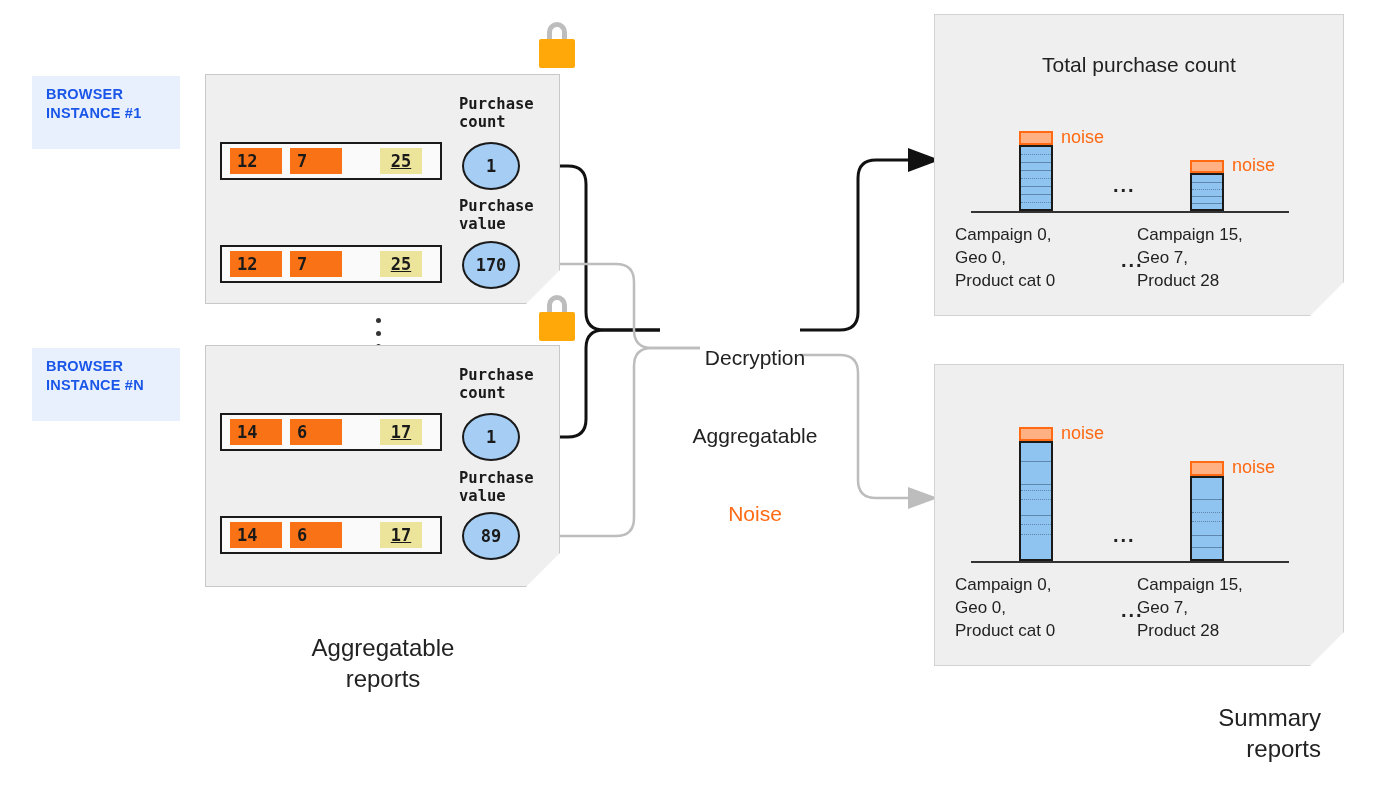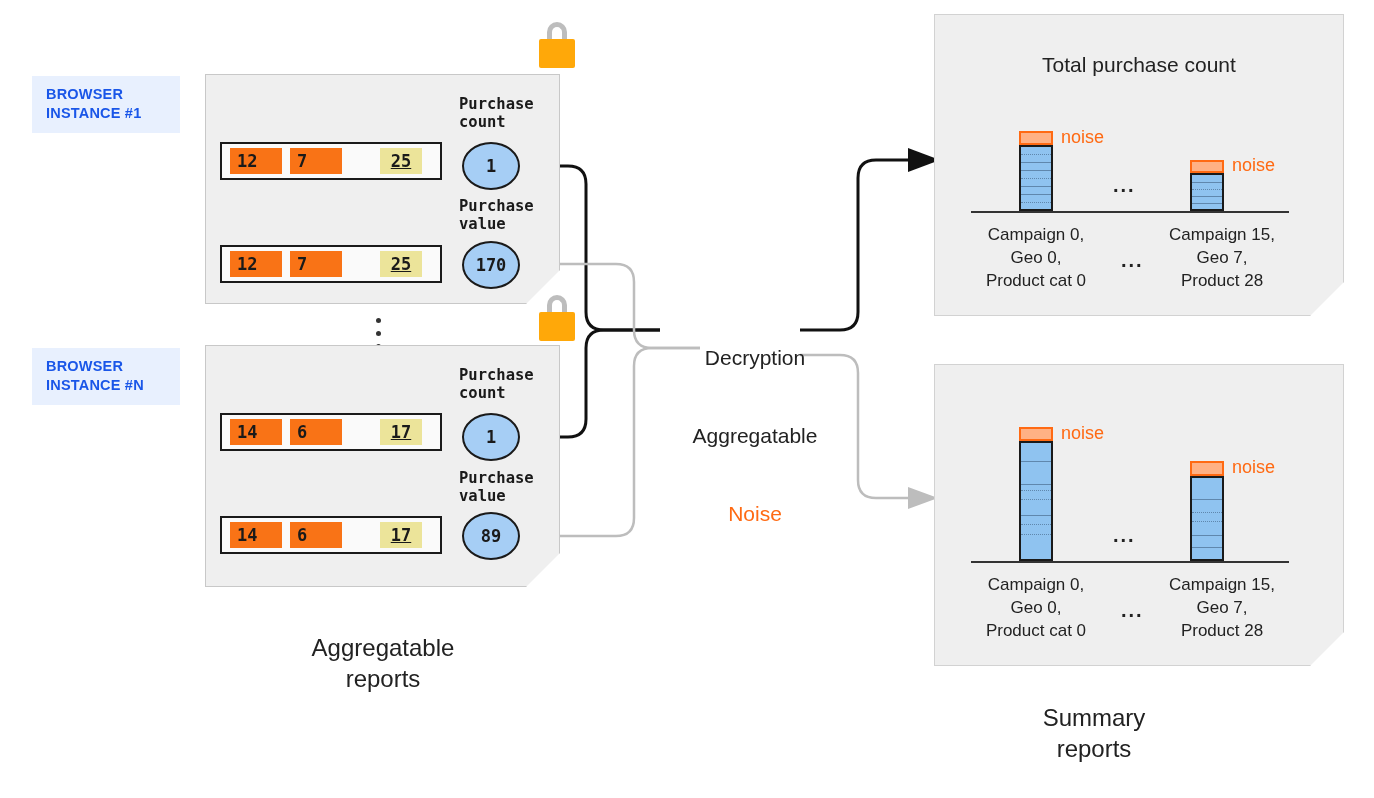--- a/index.html
+++ b/index.html
@@ -16,21 +16,21 @@
   .abs{position:absolute;}
 
   
   .browser-tag{
     background:#e8f0fe;
     color:#1a56e8;
     font-weight:bold;
     font-size:14.5px;
     letter-spacing:0.2px;
     line-height:19px;
-    padding:9px 14px 10px 14px;
+    padding:9px 14px 26px 14px;
     white-space:pre;
   }
 
   
   .report-panel{
     background:#efefef;
     border:1.5px solid #c8c8c8;
     box-sizing:border-box;
     
     clip-path:polygon(0 0, 100% 0, 100% calc(100% - 34px), calc(100% - 34px) 100%, 0 100%);
@@ -128,21 +128,20 @@
     box-sizing:border-box;
   }
   .noise-label{
     position:absolute;
     color:#ff6a13;
     font-size:18px;
     white-space:nowrap;
   }
   .cat-label{
     position:absolute;
-    text-align:center;
     font-size:17px;
     line-height:23px;
     color:#222;
     white-space:pre;
   }
   .hdots{
     position:absolute;
     color:#222;
     font-size:20px;
     font-weight:bold;
@@ -333,16 +332,16 @@
 Geo 0,
 Product cat 0</div>
     <div class="hdots" style="left:186px;top:235px;">...</div>
     <div class="cat-label" style="left:202px;top:208px;width:170px;">Campaign 15,
 Geo 7,
 Product 28</div>
   </div>
 
   <div class="caption" style="left:248px;top:632px;width:270px;">Aggregatable
 reports</div>
-  <div class="caption" style="left:949px;top:702px;width:290px;">Summary
+  <div class="caption" style="left:1031px;top:702px;width:290px;text-align:right;">Summary
 reports</div>
 
 </div>
 
 </body></html>

